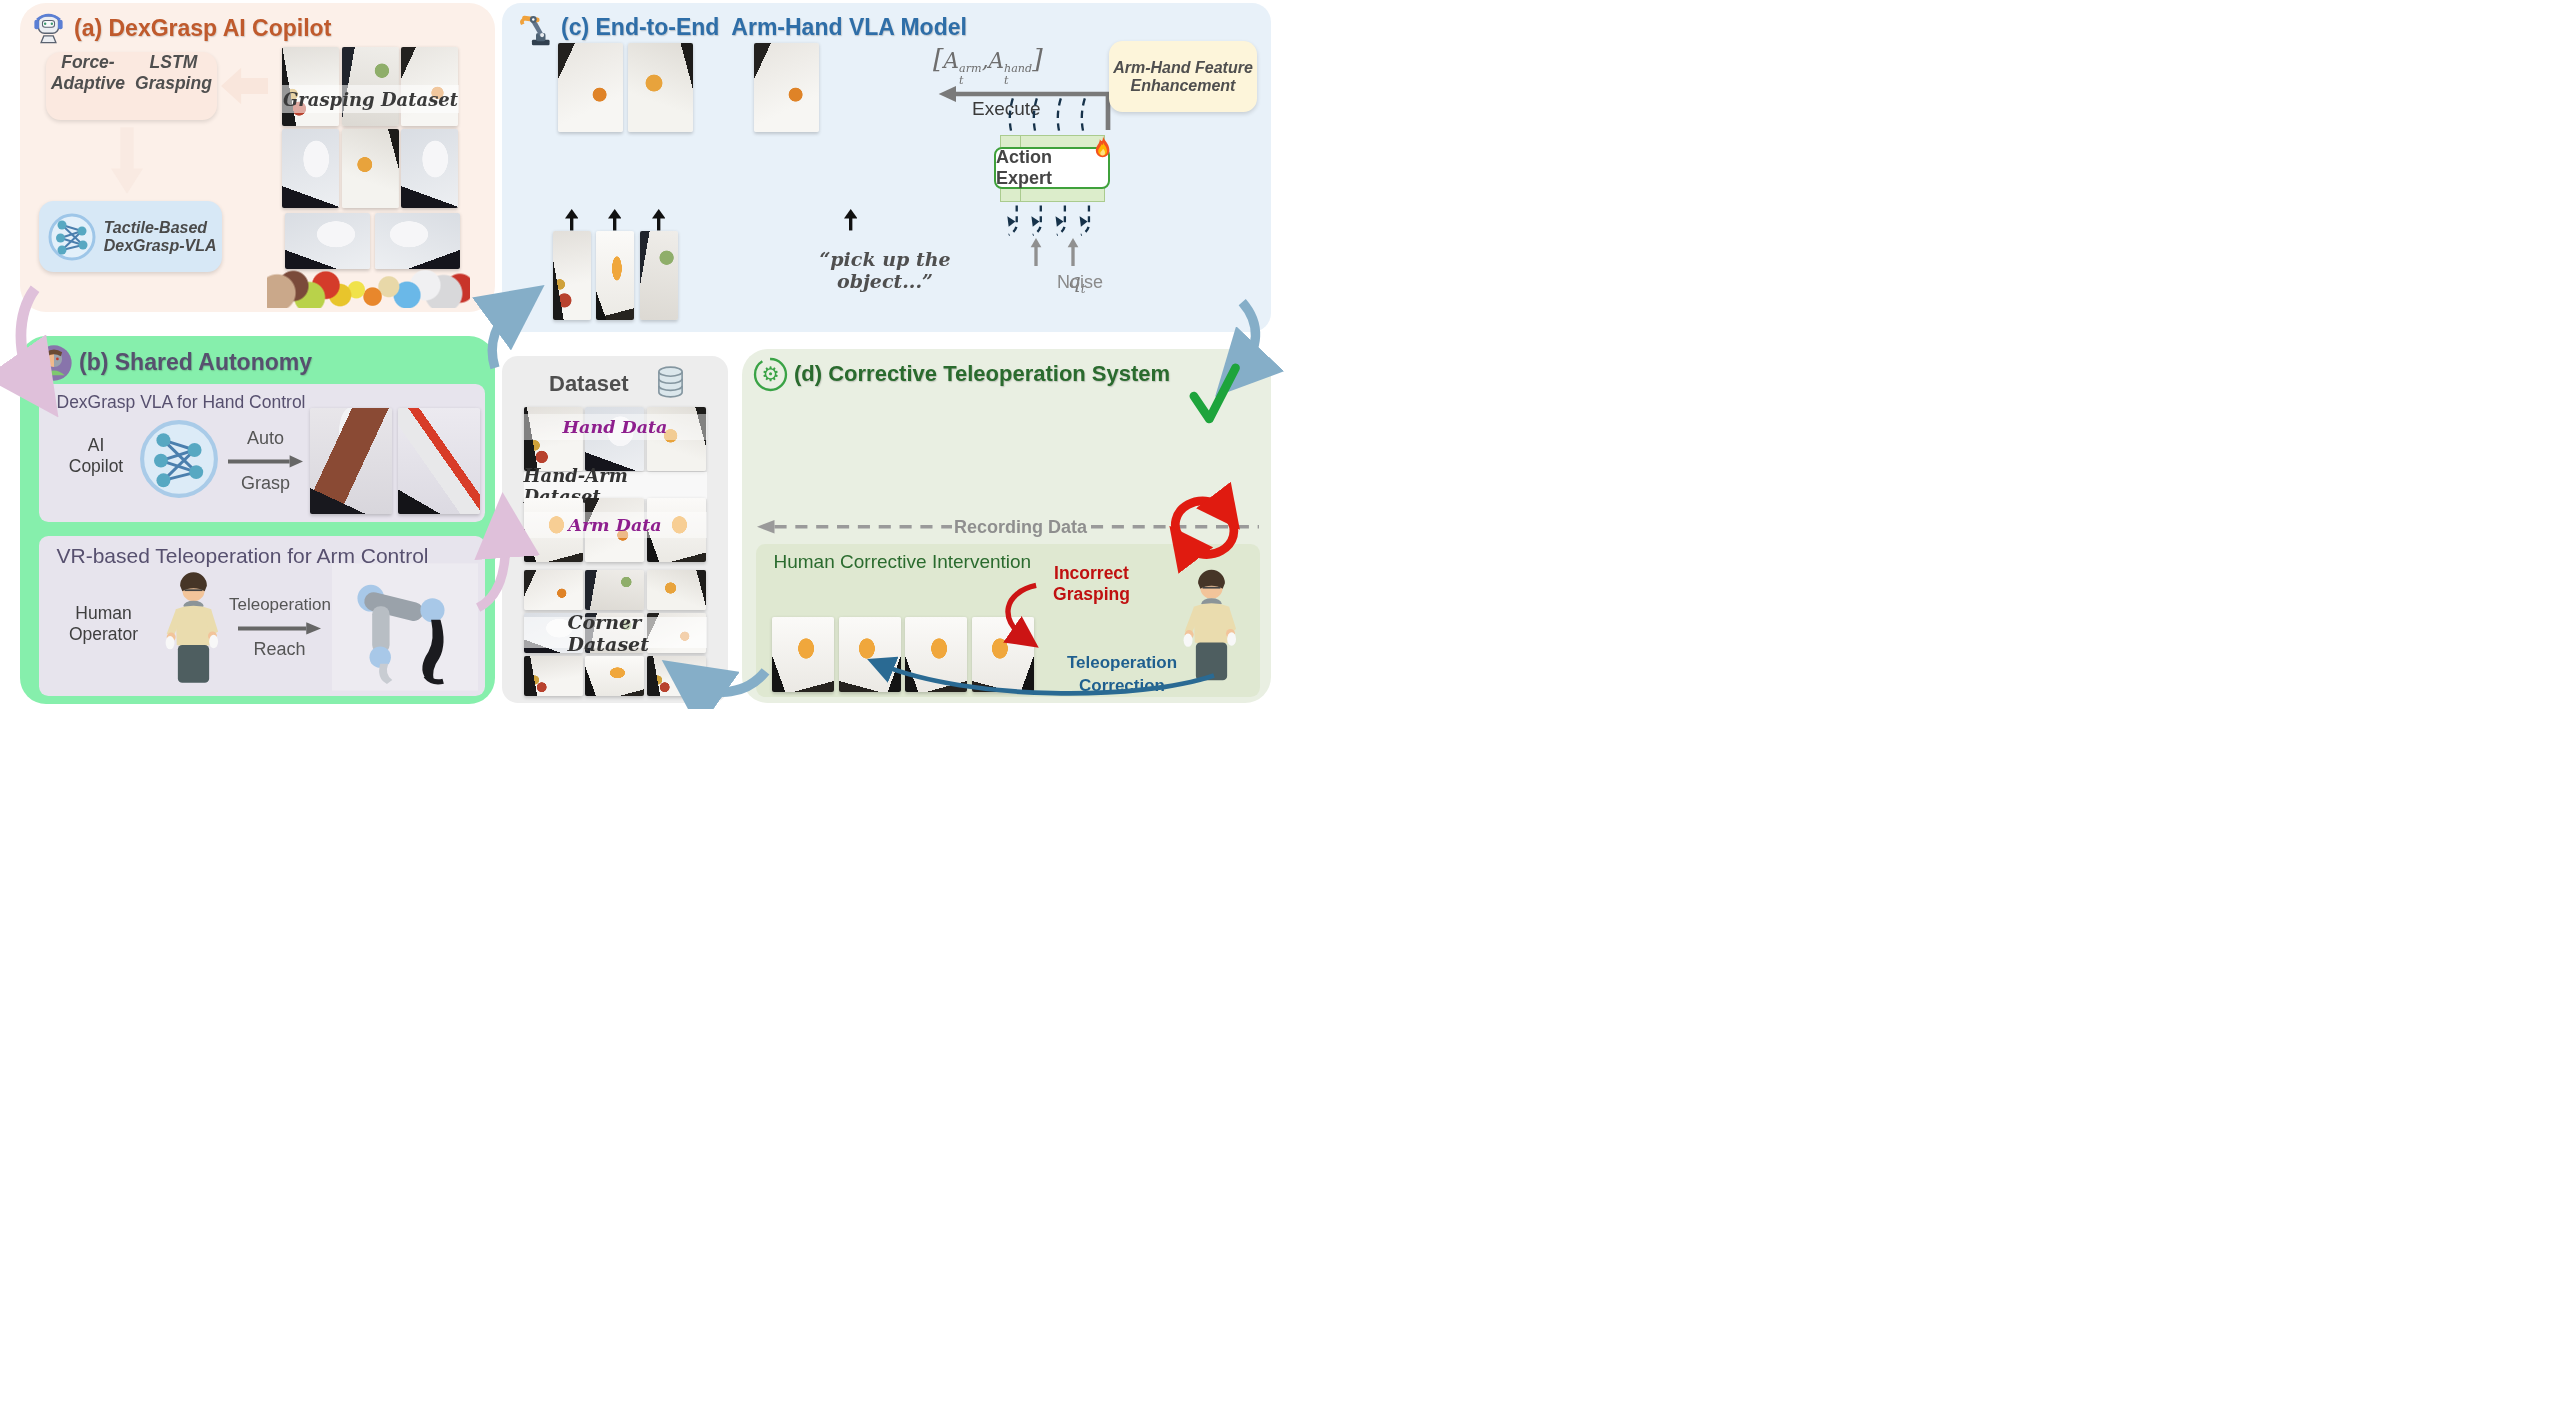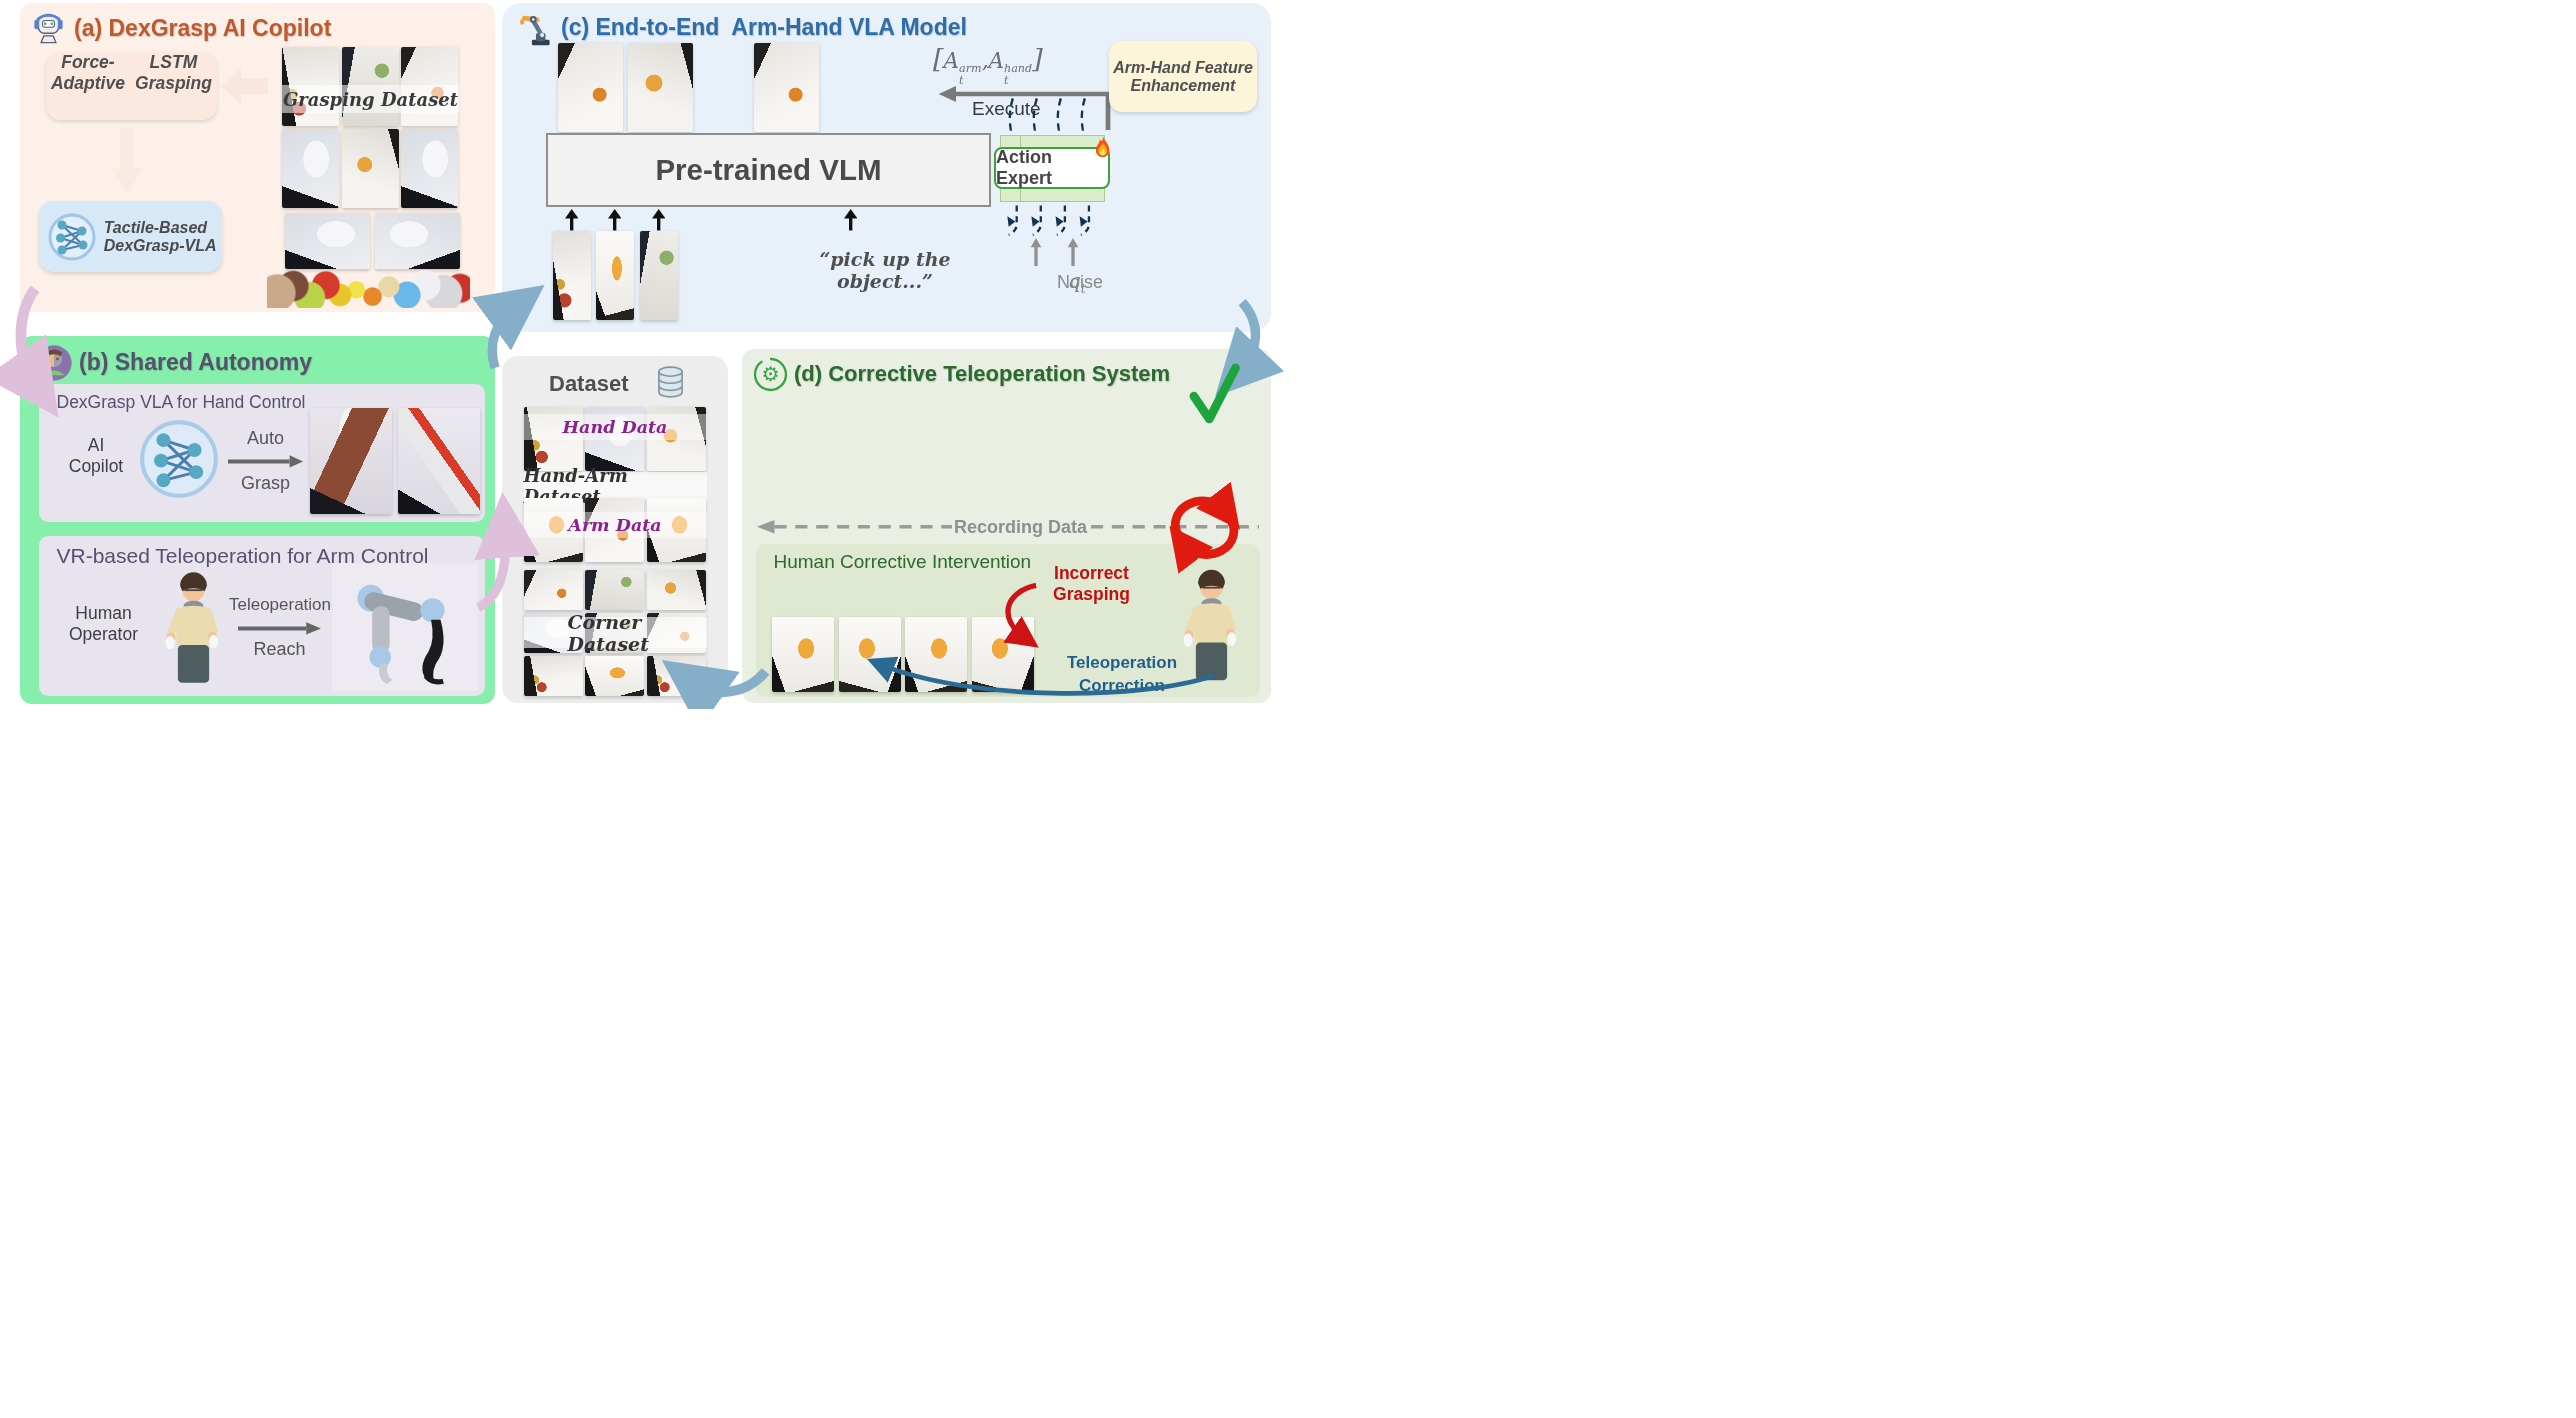--- a/index.html
+++ b/index.html
@@ -1,19 +1,19 @@
 <!DOCTYPE html>
 <html style="font-size:10.7px"><head>
 <meta charset="utf-8">
 <style>
   * { margin:0; padding:0; box-sizing:border-box; }
   html,body { width:1288px; height:709px; background:#ffffff; overflow:hidden;
               font-family:"Liberation Sans", sans-serif; }
   .abs { position:absolute; }
-  .panel { position:absolute; border-radius:12px; }
+  .panel { position:absolute; border-radius:26px; }
   .center { text-align:center; }
   .bold { font-weight:bold; }
   .ital { font-style:italic; }
   .script { font-family:"DejaVu Serif", serif; font-style:italic; font-weight:bold; }
   .math { font-family:"DejaVu Serif", serif; font-style:italic; }
   .stack { display:inline-flex; flex-direction:column; font-size:.52em; line-height:1.05;
            vertical-align:-0.35em; font-style:italic; }
   .band { background:rgba(255,255,255,.55); display:flex; align-items:center; justify-content:center; }
   .ph { position:absolute; border-radius:2px; box-shadow:0 1.3px 3.4px rgba(0,0,0,.18); }
   
@@ -243,23 +243,20 @@
     <path d="M254 84 V 30 H 26" fill="none" stroke="#7a7a7a" stroke-width="7"></path>
     <polygon points="26,18 0,30 26,42" fill="#7a7a7a"></polygon>
   </svg>
   <div class="abs" style="left:470px;top:95px;font-size:19px;color:#3a3a3a;">Execute</div>
 
   <div class="abs" style="left:607px;top:38px;width:148px;height:71px;background:#fdf5da;border-radius:13.4px;box-shadow:0 2px 4px rgba(0,0,0,.15);display:flex;flex-direction:column;justify-content:center;">
     <div class="center bold ital" style="font-size:16px;color:#4f4f4f;">Arm-Hand Feature</div>
     <div class="center bold ital" style="font-size:16px;color:#4f4f4f;">Enhancement</div>
   </div>
 
-  <div class="abs" style="left:44px;top:130px;width:445px;height:74px;background:#f2f2f2;border:2.7px solid #8e8e8e;display:flex;align-items:center;justify-content:center;">
-    <span class="bold" style="font-size:29.5px;color:#4a4a4a;">Pre-trained VLM</span>
-  </div>
 
   <div class="abs" style="left:498px;top:132px;width:105px;height:67px;background:#dcedcb;border:1.3px solid #aacb8e;"></div>
   <div class="abs" style="left:518px;top:132px;width:1.3px;height:67px;background:#aacb8e;"></div>
   <div class="abs" style="left:492px;top:144px;width:116px;height:42px;background:#ffffff;border:2px solid #3fa13b;border-radius:8px;display:flex;align-items:center;justify-content:center;">
     <span class="bold" style="font-size:18px;color:#454545;">Action Expert</span>
   </div>
   <svg class="abs" style="left:591px;top:133px" width="20" height="24" viewBox="0 0 24 30">
     <path d="M12 0 C13 6 20 9 20 18 A8.5 8.5 0 0 1 3 18 C3 12 8 10 8 4 C10 7 12 8 12 0Z" fill="#f4511e"></path>
     <path d="M12 8 C13 11 17 13 17 19 A5.5 5.5 0 0 1 6 19 C6 15 10 13 10 10 C11 12 12 12 12 8Z" fill="#ffb300"></path>
     <path d="M12 16 C14 18 14.5 19 14.5 21.5 A3 3 0 0 1 8.5 21.5 C8.5 19.5 11 19 12 16Z" fill="#ffe082"></path>

